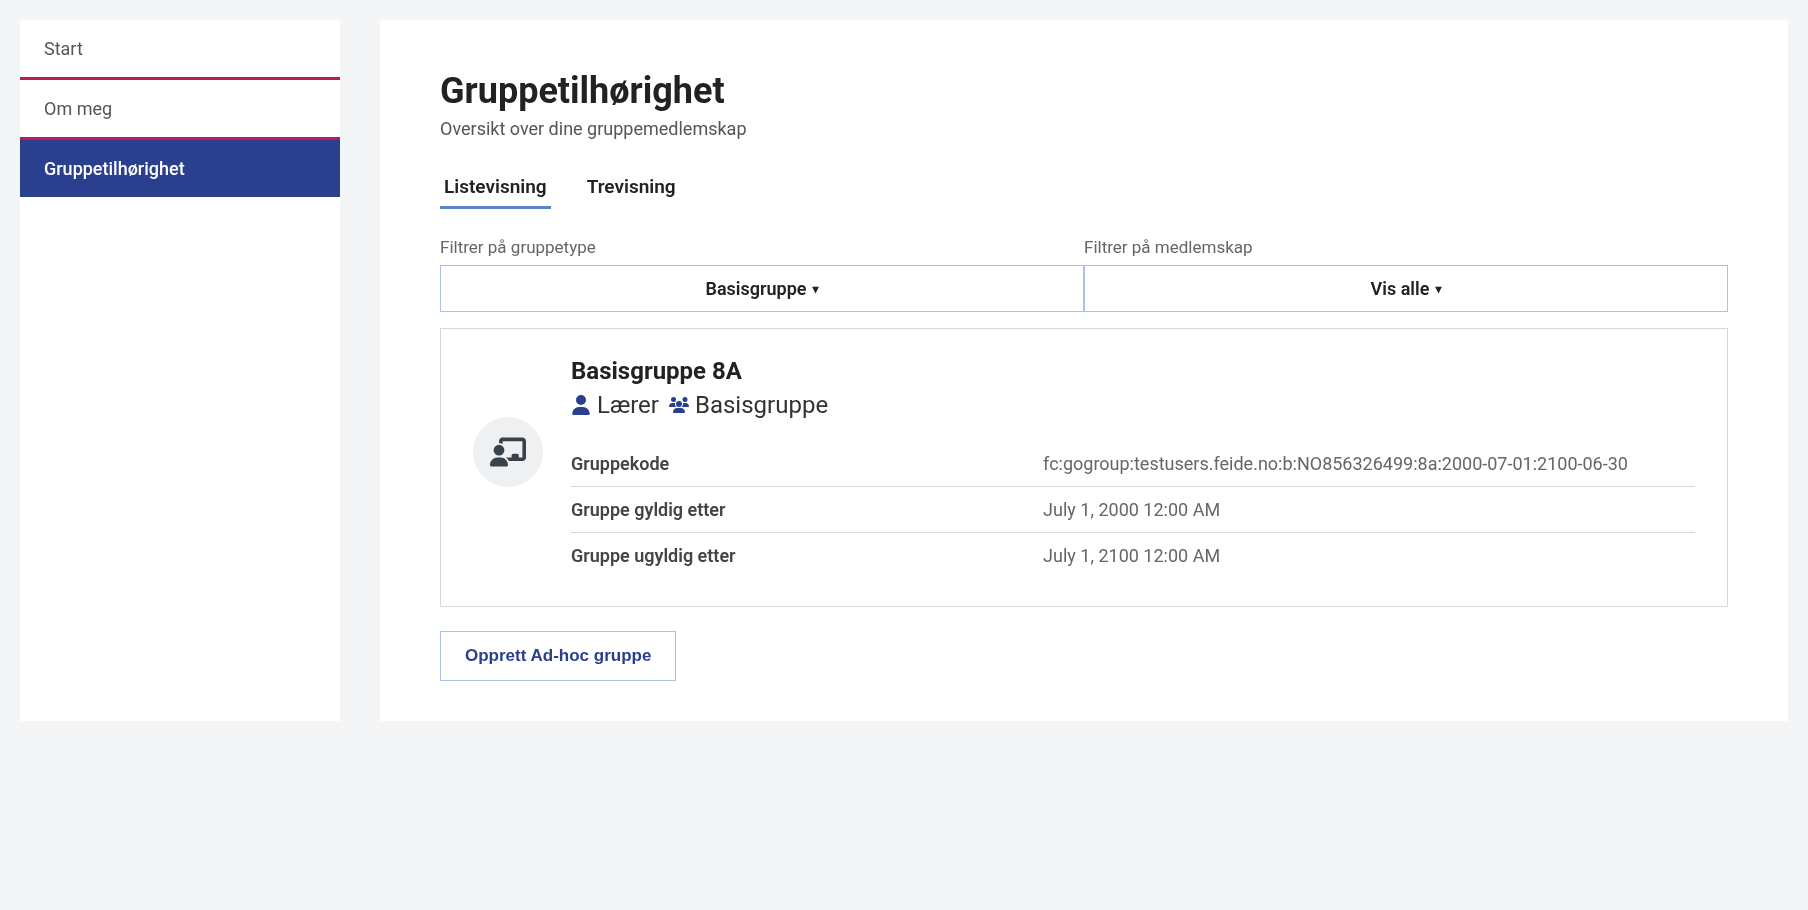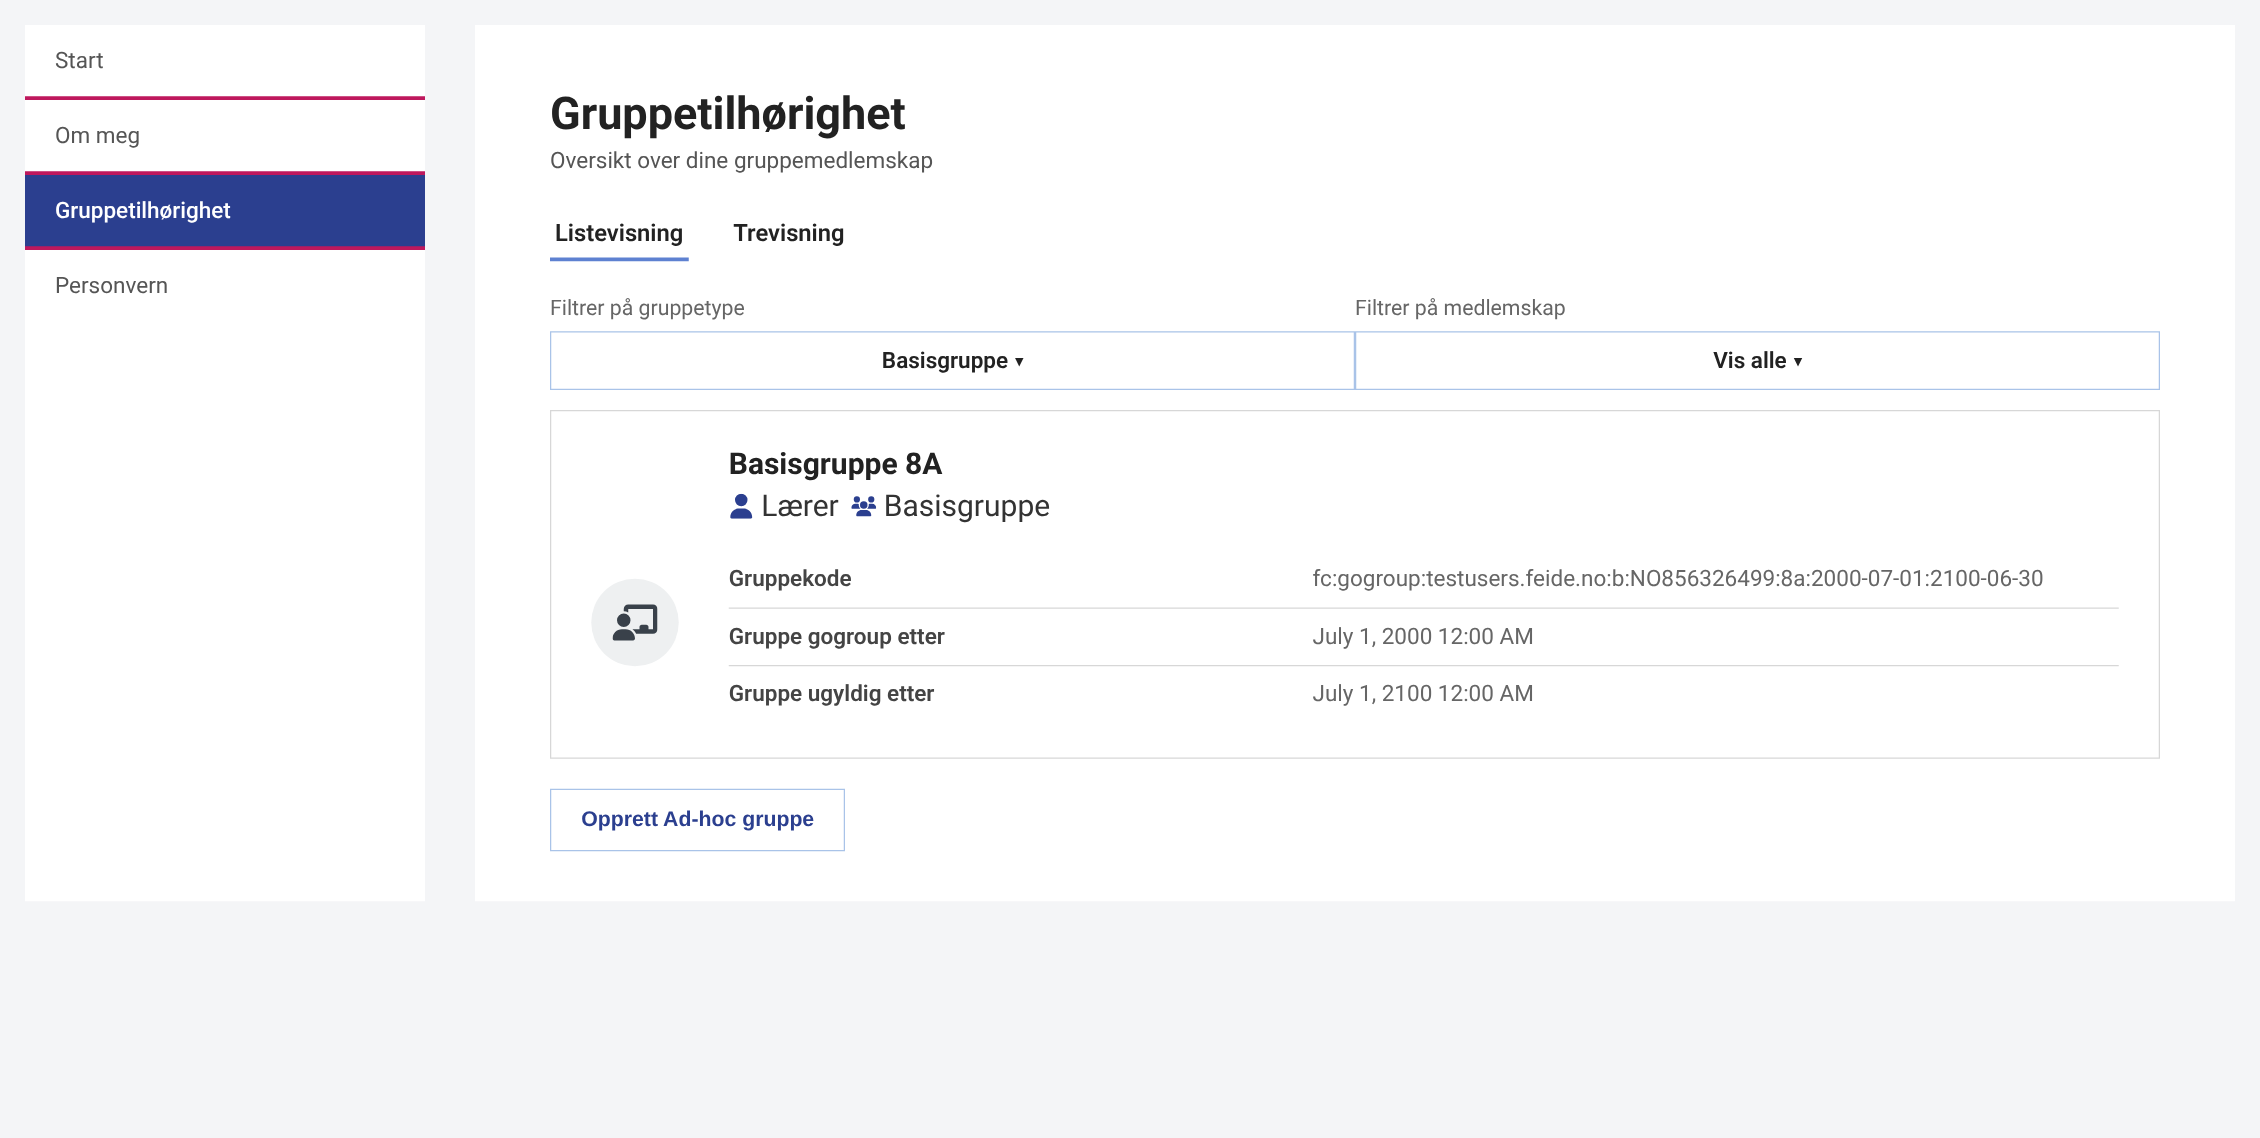--- a/index.html
+++ b/index.html
@@ -106,22 +106,22 @@
       font-size: 12px;
       color: #222;
     }
     .group-card {
       border: 1px solid #d7d7d7;
       padding: 28px 32px 28px 32px;
       margin-bottom: 24px;
     }
     .group-card-top {
       display: flex;
-      gap: 40px;
-      align-items: center;
+      gap: 28px;
+      align-items: flex-start;
     }
     .group-avatar {
       width: 70px;
       height: 70px;
       border-radius: 50%;
       background: #eef0f1;
       display: flex;
       align-items: center;
       justify-content: center;
       flex-shrink: 0;
@@ -192,21 +192,20 @@
     }
   </style>
 </head>
 <body>
 
 <div class="layout">
   <nav class="sidebar">
     <div class="sidebar-item">Start</div>
     <div class="sidebar-item">Om meg</div>
     <div class="sidebar-item active">Gruppetilhørighet</div>
-    <div class="sidebar-item">Personvern</div>
   </nav>
 
   <main class="main">
     <h1 class="page-title">Gruppetilhørighet</h1>
     <p class="page-subtitle">Oversikt over dine gruppemedlemskap</p>
 
     <div class="tabs">
       <div class="tab active">Listevisning</div>
       <div class="tab">Trevisning</div>
     </div>
@@ -251,21 +250,21 @@
               <span>Basisgruppe</span>
             </span>
           </div>
 
           <div class="detail-table">
             <div class="detail-row">
               <div class="detail-label">Gruppekode</div>
               <div class="detail-value">fc:gogroup:testusers.feide.no:b:NO856326499:8a:2000-07-01:2100-06-30</div>
             </div>
             <div class="detail-row">
-              <div class="detail-label">Gruppe gogroup etter</div>
+              <div class="detail-label">Gruppe gyldig etter</div>
               <div class="detail-value">July 1, 2000 12:00 AM</div>
             </div>
             <div class="detail-row">
               <div class="detail-label">Gruppe ugyldig etter</div>
               <div class="detail-value">July 1, 2100 12:00 AM</div>
             </div>
           </div>
         </div>
       </div>
     </div>

